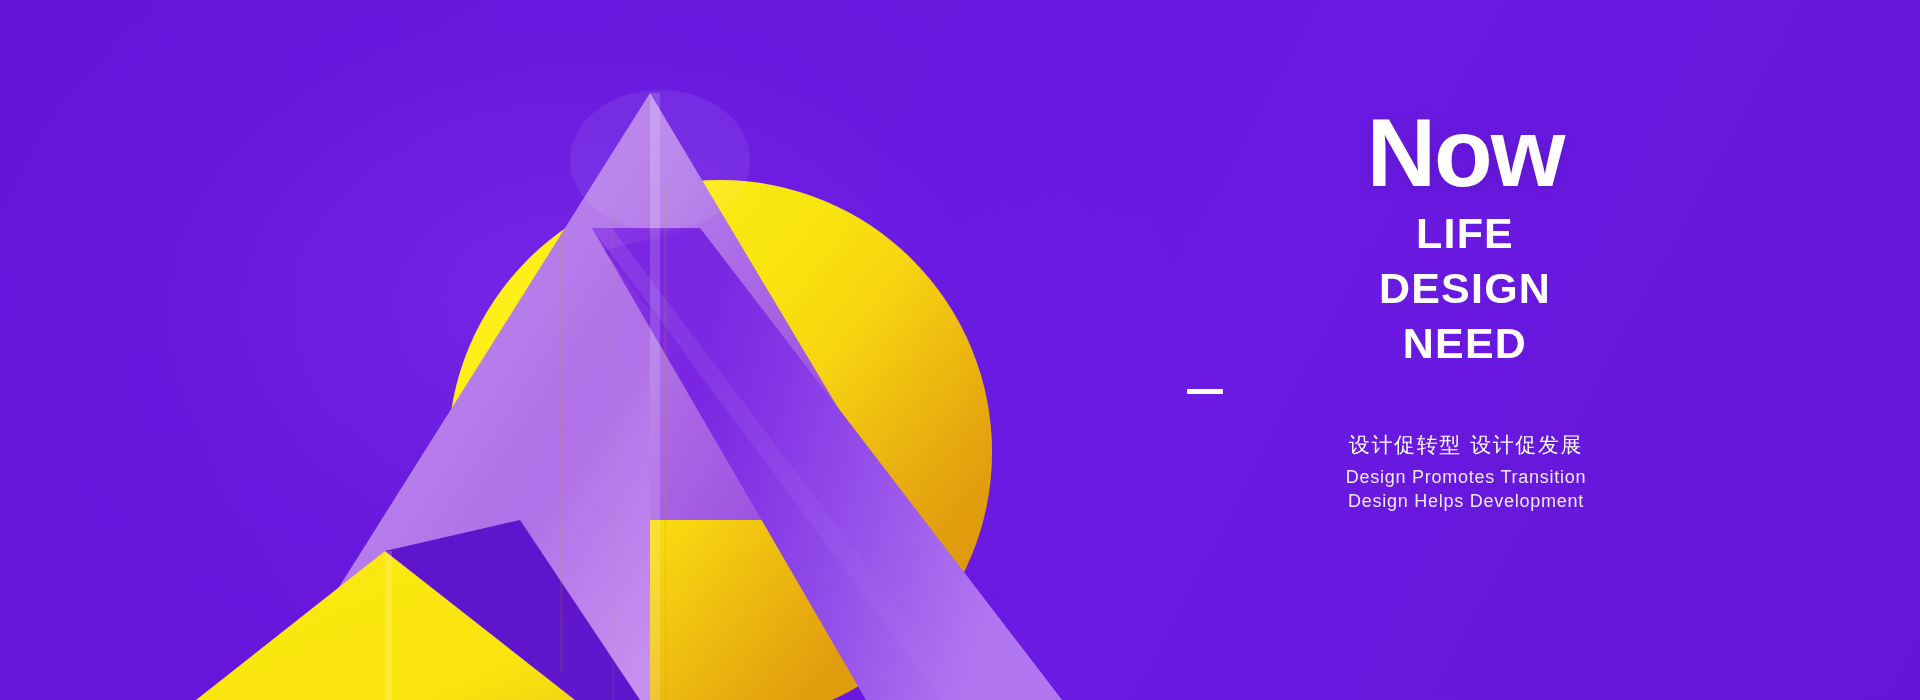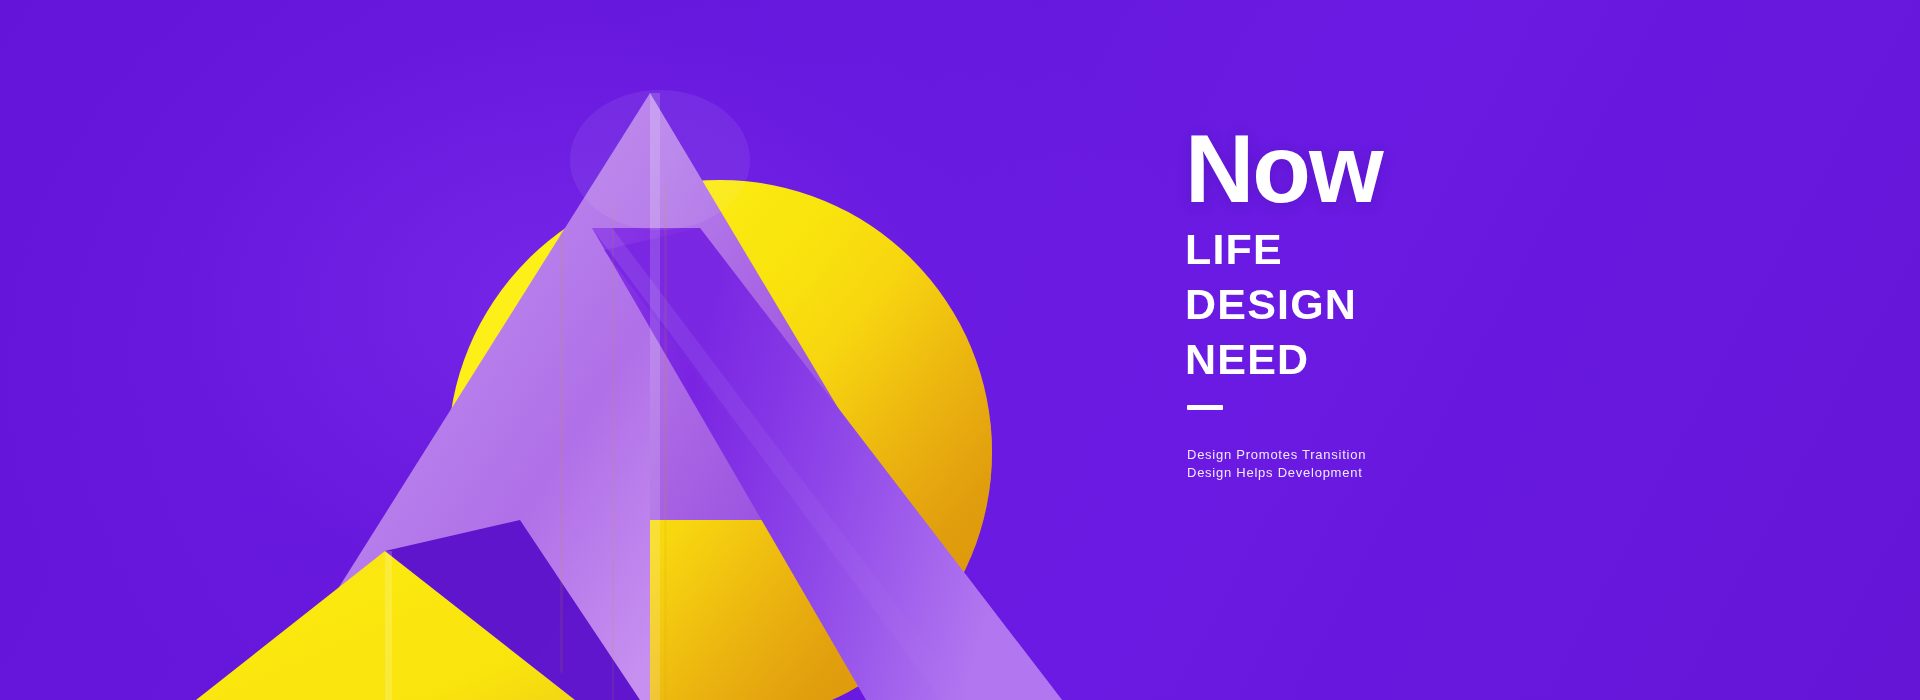--- a/index.html
+++ b/index.html
@@ -13,22 +13,23 @@
   #stage{
     position:relative;width:1920px;height:700px;overflow:hidden;
     background:
       radial-gradient(ellipse 900px 620px at 560px 300px, rgba(150,70,255,0.30) 0%, rgba(120,40,240,0.10) 45%, rgba(0,0,0,0) 72%),
       linear-gradient(118deg,#6414d8 0%,#6718dd 38%,#6a1ae2 62%,#6415d6 100%);
   }
   #art{position:absolute;inset:0;width:1920px;height:700px;display:block;}
 
   
   .copy{
-    position:absolute;left:1185px;top:124px;width:560px;
+    position:absolute;left:1185px;top:108px;width:560px;
     color:#ffffff;
+    text-align:center;
   }
   .kicker{
     font-size:96px;line-height:0.94;font-weight:700;
     letter-spacing:-2px;margin:0 0 14px 0;
     text-shadow:0 2px 14px rgba(40,0,110,.18);
   }
   .lines{margin:0;padding:0;}
   .bigline{
     font-size:43px;line-height:1.0;font-weight:700;
     letter-spacing:1.2px;margin:12px 0 10px 0;white-space:nowrap;
@@ -37,21 +38,21 @@
   .rule{
     width:36px;height:5px;background:#ffffff;margin:24px 0 0 2px;border-radius:1px;
   }
   .subblock{margin-top:38px;}
   .zh{
     font-size:21px;line-height:1.25;font-weight:400;letter-spacing:1.6px;
     color:#ffffff;margin:0 0 9px 2px;white-space:nowrap;
     font-family:"DejaVu Sans","Liberation Sans",sans-serif;
   }
   .en{
-    font-size:13px;line-height:1.12;font-weight:400;letter-spacing:.75px;
+    font-size:18px;line-height:1.12;font-weight:400;letter-spacing:.75px;
     color:#f2e9ff;margin:0 0 3px 2px;white-space:nowrap;
   }
   .en:last-child{margin-bottom:16px;}
 </style>
 </head>
 <body>
 
 <div id="stage">
 
   <svg id="art" viewBox="0 0 1920 700" preserveAspectRatio="none">
@@ -172,18 +173,19 @@
 
     <div class="lines">
       <div class="bigline">LIFE</div>
       <div class="bigline">DESIGN</div>
       <div class="bigline">NEED</div>
     </div>
 
     <div class="rule"></div>
 
     <div class="subblock">
+      <div class="zh">设计促转型  设计促发展</div>
       <div class="en">Design Promotes Transition</div>
       <div class="en">Design Helps Development</div>
     </div>
 
   </div>
 </div>
 
 </body></html>

